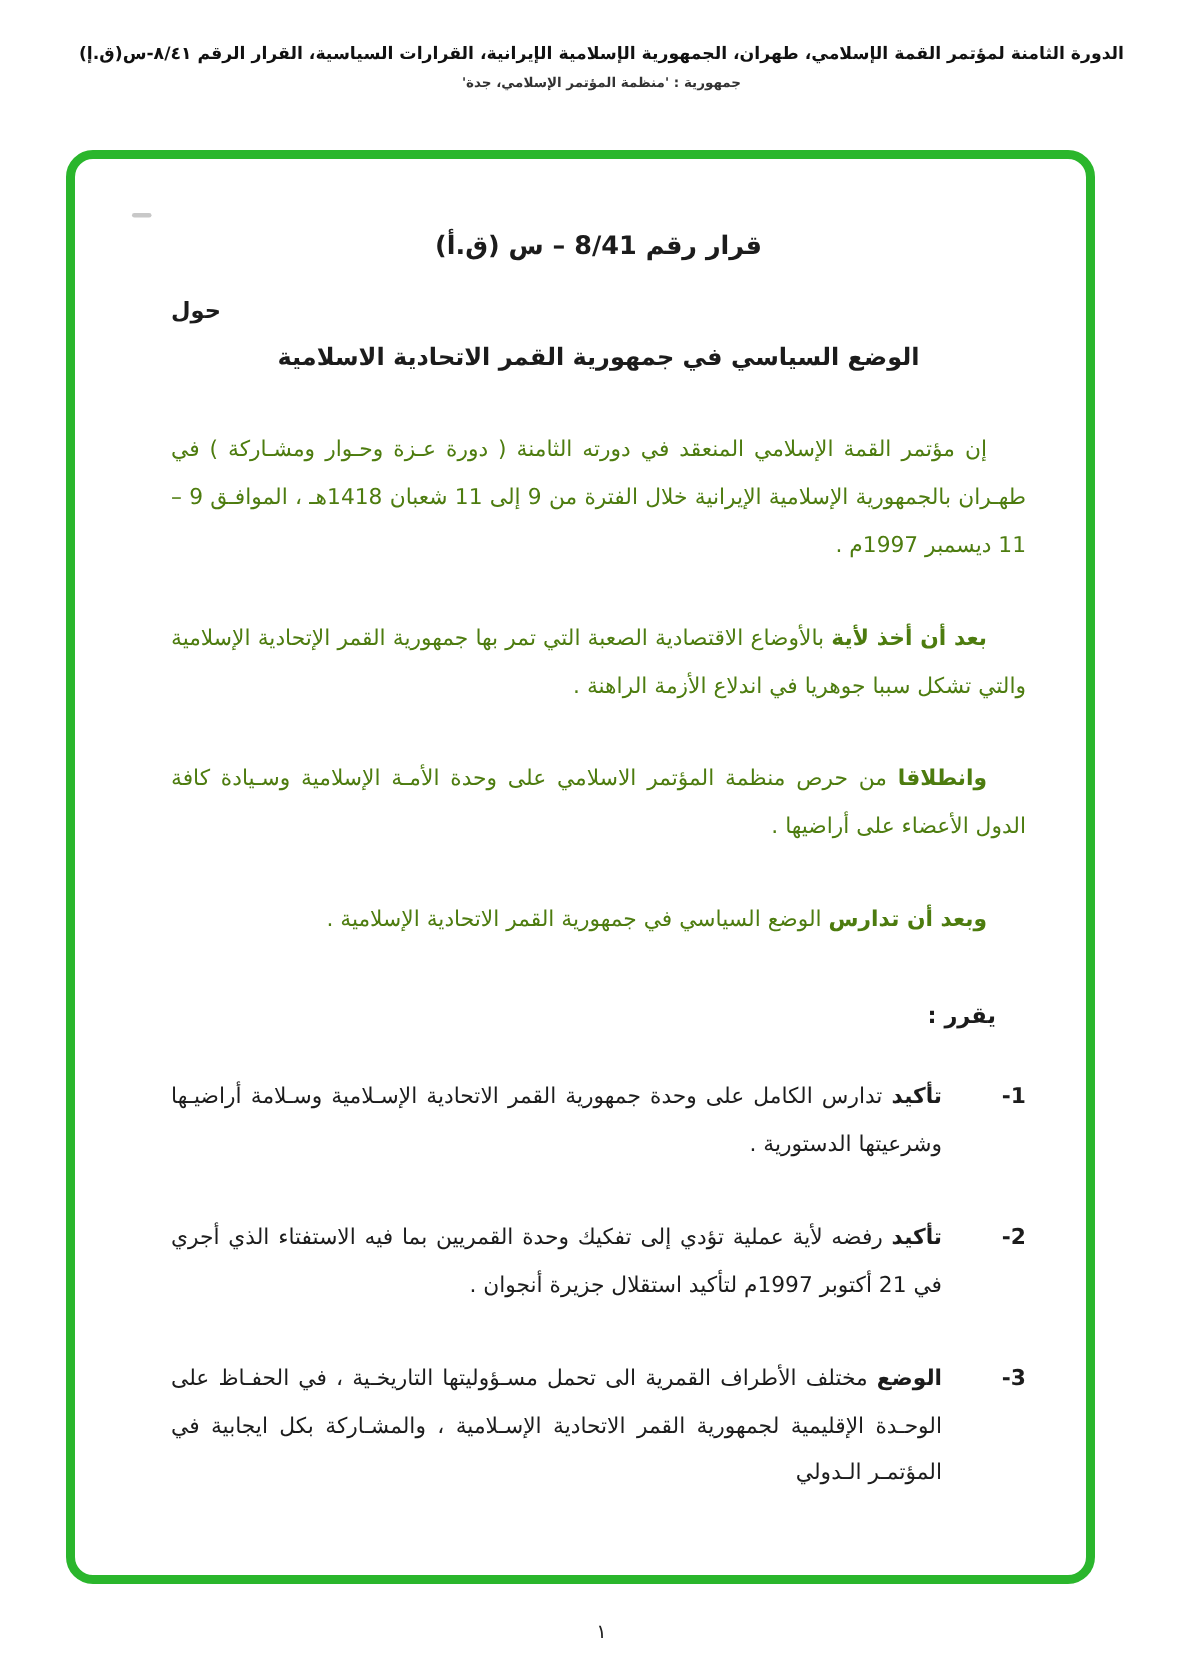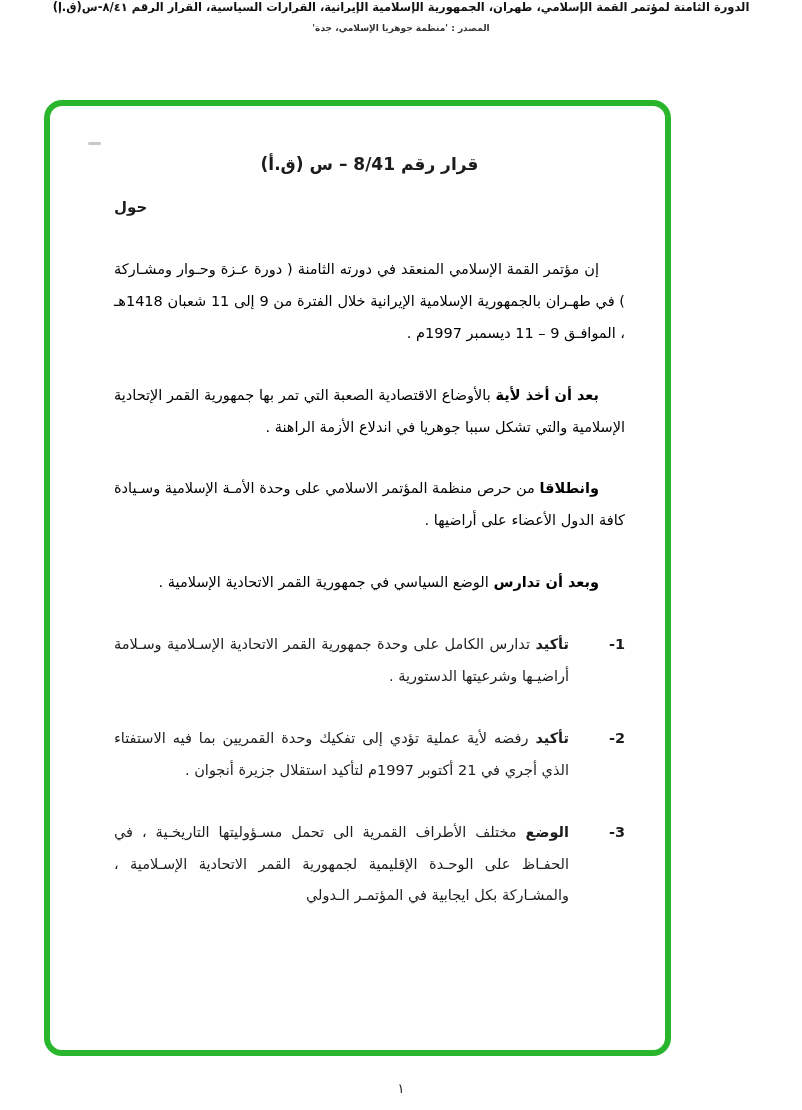--- a/index.html
+++ b/index.html
@@ -9,47 +9,47 @@
     font-family: "DejaVu Sans", sans-serif;
     color: #1c1c1c;
   }
   .sheet {
     position: relative;
     width: 802px; height: 1110px;
     background: #ffffff;
     direction: rtl;
     overflow: hidden;
   }
-  .doc-header { text-align: center; color: #111; }
+  .doc-header { text-align: center; padding-top: 28px; color: #111; }
   .doc-header .l1 { font-size: 11.5px; font-weight: bold; letter-spacing: 0.2px; }
   .doc-header .l2 { font-size: 9px; font-weight: bold; margin-top: 9px; color: #333; }
 
   .frame {
     position: absolute;
     top: 100px; left: 44px;
-    width: 627px; height: 956px;
+    width: 686px; height: 956px;
     border: 6px solid #2ab62c;
     border-radius: 18px;
     padding: 34px 40px 20px 64px;
     background: #ffffff;
     overflow: hidden;
   }
   .artifact {
     position: absolute; top: 36px; left: 38px;
     width: 13px; height: 3px; background: #9a9a9a; opacity: .55; border-radius: 2px;
   }
 
   .title   { font-size: 17px; font-weight: bold; text-align: center; margin: 14px 0 0; }
   .about   { font-size: 15px; font-weight: bold; text-align: left; margin-top: 24px; }
   .subject { font-size: 16px; font-weight: bold; text-align: center; margin: 12px 0 0; }
 
   .para {
     font-size: 14.5px; line-height: 2.2;
     text-align: justify; text-indent: 26px;
-    margin: 30px 0 0; color: #000000;
+    margin: 30px 0 0; color: #4d7c0f;
   }
   .para.first { margin-top: 38px; }
   .lead { font-weight: bold; }
 
   .decides { font-size: 15px; font-weight: bold; margin: 38px 0 0; text-indent: 20px; }
 
   .items { margin-top: 6px; }
   .item {
     display: flex;
     margin-top: 30px;
@@ -63,28 +63,29 @@
     text-align: center; font-size: 13px; color: #222;
   }
 </style>
 </head>
 <body>
 
 <div class="sheet">
 
   <header class="doc-header">
     <div class="l1">الدورة الثامنة لمؤتمر القمة الإسلامي، طهران، الجمهورية الإسلامية الإيرانية، القرارات السياسية، القرار الرقم ٨/٤١-س(ق.إ)</div>
-    <div class="l2">المصدر : 'منظمة جوهريا الإسلامي، جدة'</div>
+    <div class="l2">جمهورية : 'منظمة المؤتمر الإسلامي، جدة'</div>
   </header>
 
   <main class="frame">
     <span class="artifact"></span>
 
     <h1 class="title">قرار رقم 8/41 – س (ق.أ)</h1>
     <div class="about">حول</div>
+    <h2 class="subject">الوضع السياسي في جمهورية القمر الاتحادية الاسلامية</h2>
 
     <p class="para first">
       <span class="lead"></span>
       <span>إن مؤتمر القمة الإسلامي المنعقد في دورته الثامنة ( دورة عـزة وحـوار ومشـاركة ) في طهـران بالجمهورية الإسلامية الإيرانية خلال الفترة من 9 إلى 11 شعبان 1418هـ ، الموافـق 9 – 11 ديسمبر 1997م .</span>
     </p>
 
     <p class="para">
       <span class="lead">بعد أن أخذ لأية</span>
       <span>بالأوضاع الاقتصادية الصعبة التي تمر بها جمهورية القمر الإتحادية الإسلامية والتي تشكل سببا جوهريا في اندلاع الأزمة الراهنة .</span>
     </p>
@@ -92,20 +93,21 @@
     <p class="para">
       <span class="lead">وانطلاقا</span>
       <span>من حرص منظمة المؤتمر الاسلامي على وحدة الأمـة الإسلامية وسـيادة كافة الدول الأعضاء على أراضيها .</span>
     </p>
 
     <p class="para">
       <span class="lead">وبعد أن تدارس</span>
       <span>الوضع السياسي في جمهورية القمر الاتحادية الإسلامية .</span>
     </p>
 
+    <p class="decides">يقرر :</p>
 
     <div class="items">
 
       <div class="item">
         <span class="num">1-</span>
         <span class="itext">
           <span class="lead">تأكيد</span>
           <span>تدارس الكامل على وحدة جمهورية القمر الاتحادية الإسـلامية وسـلامة أراضيـها وشرعيتها الدستورية .</span>
         </span>
       </div>

